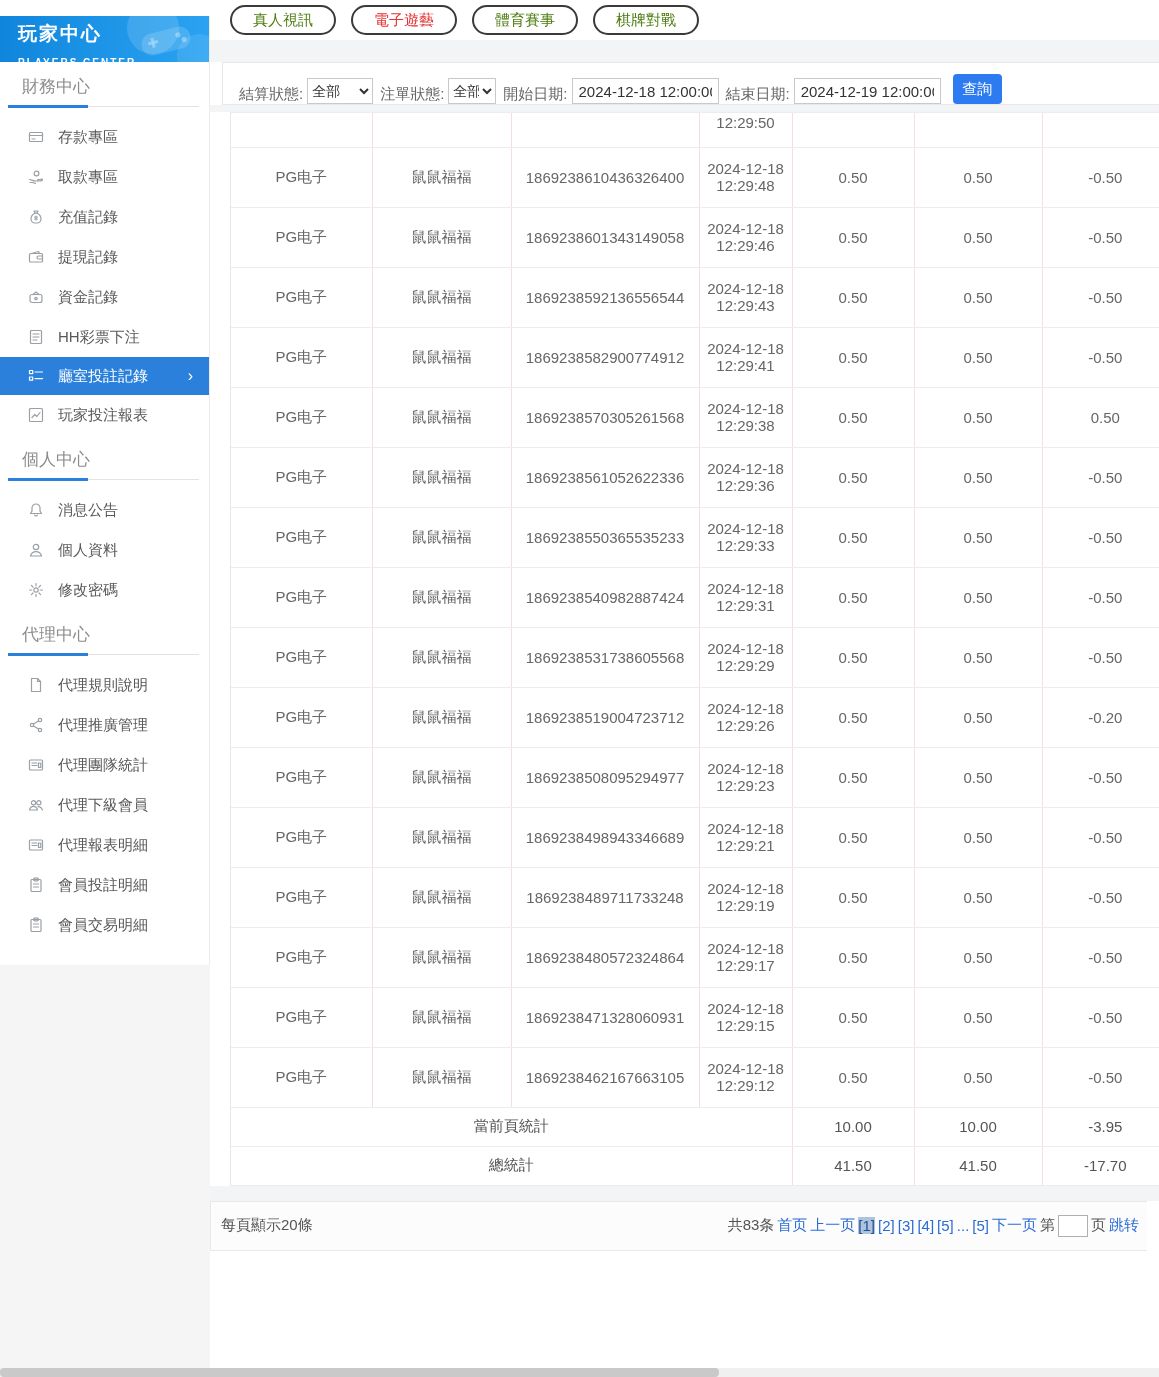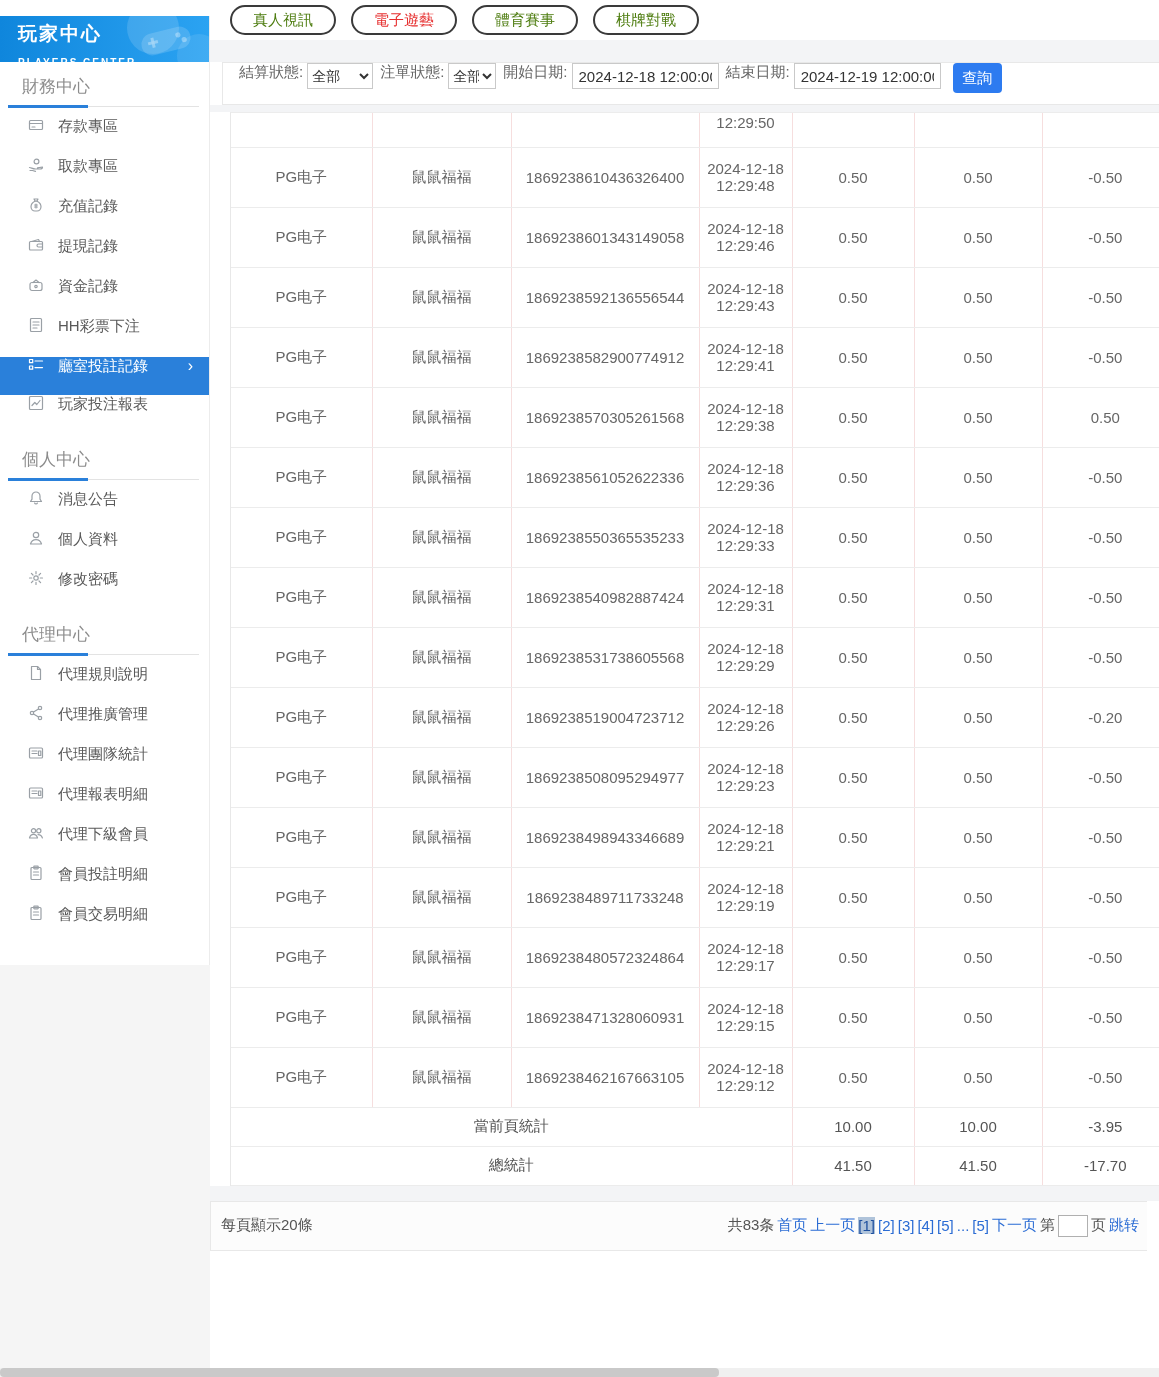--- a/index.html
+++ b/index.html
@@ -17,41 +17,41 @@
   .logo-deco1 { position:absolute; right:30px; top:-14px; width:52px; height:52px; border-radius:50%;
     background:rgba(255,255,255,.14); }
   .logo-deco2 { position:absolute; right:-12px; top:18px; width:44px; height:44px; border-radius:50%;
     background:rgba(255,255,255,.10); }
   .logo-pad { position:absolute; right:16px; top:8px; z-index:1; opacity:.55; transform:rotate(-14deg); }
 
   .section-title { margin:13px 0 0 22px; font-size:17px; color:#8c8c8c; }
   .rule { margin:7px 10px 10px 8px; border-bottom:1px solid #e3e3e3; position:relative; height:2px; }
   .rule::before { content:''; position:absolute; left:0; bottom:-2px; width:80px; height:3px; background:#2a80da; }
 
-  .side-item { display:flex; height:40px; padding-left:28px;
+  .side-item { display:flex; align-items:center; height:40px; padding-left:28px;
     color:#595959; font-size:15px; cursor:pointer; }
   .side-item .icon { width:16px; height:16px; margin-right:14px; color:#9aa0a6; display:inline-flex; flex:none; }
   .side-item.active { background:#2a80da; color:#fff; height:38px; }
   .side-item.active .icon { color:#fff; }
   .chev { margin-left:auto; margin-right:16px; font-size:16px; }
 
   
   .main { margin-left:210px; height:1368px; background:#fff; }
   .tabbar { height:40px; background:#fff; display:flex; align-items:center; padding-left:20px; gap:15px; }
   .pill { height:30px; padding:0 21px; border:2px solid #3a3a3a; border-radius:16px; background:#fff;
     font-size:15px; color:#4d7c0f; display:inline-flex; align-items:center; cursor:pointer;
     font-family:inherit; }
   .pill.active { color:#e62e2e; }
 
   .gap1 { height:22px; background:#f3f4f6; }
   .gap2 { height:7px;  background:#f3f4f6; }
   .gap3 { height:15px; background:#f3f4f6; }
 
   .filter-card { margin-left:12px; width:calc(100% - 12px); height:43px; background:#fff;
-    border:1px solid #e8e8e8; border-right:none; display:flex; align-items:flex-start;
+    border:1px solid #e8e8e8; border-right:none; display:flex; align-items:flex-end;
     padding-left:9px; font-size:15px; color:#666; }
   .flabel { margin:0 4px 0 7px; white-space:nowrap; }
   select { height:26px; border:1px solid #c9c9c9; font-size:14px; color:#333; background:#fff;
     font-family:inherit; }
   .sel-settle { width:66px; }
   .sel-order  { width:48px; }
   .date-input { width:147px; height:26px; border:1px solid #c9c9c9; font-size:15px; color:#333;
     padding:0 6px; font-family:inherit; }
   .search-btn { width:49px; height:30px; background:#2d7bf0; color:#fff; border:none; border-radius:4px;
     font-size:15px; margin-left:12px; cursor:pointer; font-family:inherit; }
@@ -241,38 +241,38 @@
               <line x1="4" y1="6" x2="9" y2="6"></line>
               <line x1="4" y1="8.5" x2="9" y2="8.5"></line>
               <rect x="10.5" y="6" width="2.3" height="4.5"></rect>
             </svg>
           </span>
           <span>代理團隊統計</span>
         </div>
         <div class="side-item">
           <span class="icon">
             <svg width="16" height="16" viewBox="0 0 16 16" fill="none" stroke="currentColor" stroke-width="1.2" stroke-linecap="round" stroke-linejoin="round">
+              <circle cx="5.5" cy="5.8" r="2.1"></circle>
+              <circle cx="10.8" cy="5.8" r="2.1"></circle>
+              <path d="M1.5 13c.6-2.4 2.2-3.6 4-3.6s3.4 1.2 4 3.6z"></path>
+              <path d="M10 9.6c2 0 3.8 1.2 4.4 3.4"></path>
+            </svg>
+          </span>
+          <span>代理下級會員</span>
+        </div>
+        <div class="side-item">
+          <span class="icon">
+            <svg width="16" height="16" viewBox="0 0 16 16" fill="none" stroke="currentColor" stroke-width="1.2" stroke-linecap="round" stroke-linejoin="round">
               <rect x="1.5" y="3" width="13" height="10" rx="1"></rect>
               <line x1="4" y1="6" x2="9" y2="6"></line>
               <line x1="4" y1="8.5" x2="9" y2="8.5"></line>
               <rect x="10.5" y="6" width="2.3" height="4.5"></rect>
             </svg>
           </span>
           <span>代理報表明細</span>
-        </div>
-        <div class="side-item">
-          <span class="icon">
-            <svg width="16" height="16" viewBox="0 0 16 16" fill="none" stroke="currentColor" stroke-width="1.2" stroke-linecap="round" stroke-linejoin="round">
-              <circle cx="5.5" cy="5.8" r="2.1"></circle>
-              <circle cx="10.8" cy="5.8" r="2.1"></circle>
-              <path d="M1.5 13c.6-2.4 2.2-3.6 4-3.6s3.4 1.2 4 3.6z"></path>
-              <path d="M10 9.6c2 0 3.8 1.2 4.4 3.4"></path>
-            </svg>
-          </span>
-          <span>代理下級會員</span>
         </div>
         <div class="side-item">
           <span class="icon">
             <svg width="16" height="16" viewBox="0 0 16 16" fill="none" stroke="currentColor" stroke-width="1.2" stroke-linecap="round" stroke-linejoin="round">
               <rect x="3" y="2.5" width="10" height="12" rx="1"></rect>
               <rect x="5.8" y="1.2" width="4.4" height="2.6" rx=".5"></rect>
               <line x1="5.5" y1="7" x2="10.5" y2="7"></line>
               <line x1="5.5" y1="10" x2="10.5" y2="10"></line>
             </svg>
           </span>

